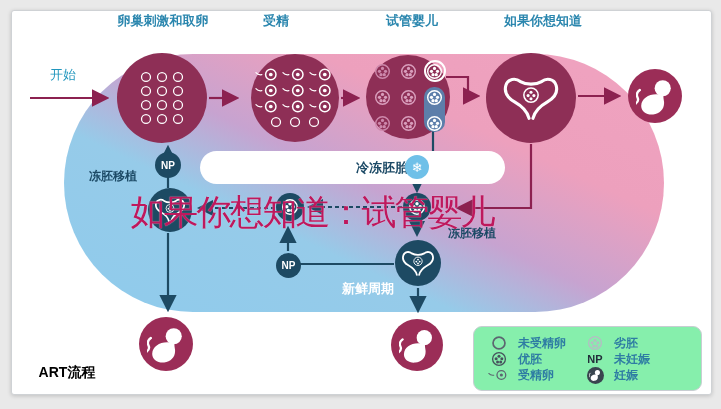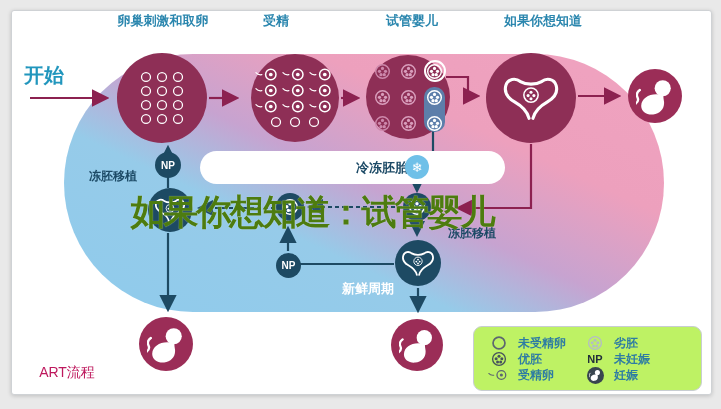--- a/index.html
+++ b/index.html
@@ -23,29 +23,29 @@
   .zygrow{display:flex;gap:1px;justify-content:center;}
   .npbadge{color:#fff;font-size:10px;font-weight:700;display:flex;align-items:center;justify-content:center;}
   .pill{left:200px;top:151px;width:305px;height:33px;border-radius:17px;background:#fff;z-index:22;}
   .snow{left:405px;top:155px;width:24px;height:24px;background:#6fc0e8;color:#fff;font-size:13px;z-index:23;
         display:flex;align-items:center;justify-content:center;border-radius:50%;}
   .c3grid{left:374px;top:63px;width:69px;height:69px;display:grid;grid-template-columns:repeat(3,17px);
           grid-template-rows:repeat(3,17px);gap:9px;z-index:21;}
   .bluerect{left:424px;top:87px;width:21px;height:45px;border-radius:10px;background:#5d7eaa;z-index:20;}
   .selring{left:424px;top:60px;width:22px;height:22px;border:2px solid #fff;border-radius:50%;z-index:22;}
   .em-a{color:#cd88ab;} .em-b{color:#d99ebc;} .em-w{color:#ffffff;}
-  .legend{left:473px;top:326px;width:229px;height:65px;background:#bef264;border:1px solid #c8cdd2;border-radius:9px;
+  .legend{left:473px;top:326px;width:229px;height:65px;background:#86efac;border:1px solid #c8cdd2;border-radius:9px;
           display:flex;gap:18px;padding:8px 10px 8px 14px;z-index:35;}
   .lcol{display:flex;flex-direction:column;justify-content:space-between;}
   .litem{display:flex;align-items:center;gap:8px;height:16px;}
   .litem .lab{color:#2e7ca3;font-size:12px;font-weight:700;}
   .licon{width:22px;display:flex;align-items:center;justify-content:center;}
   .np-txt{color:#22303a;font-size:11px;font-weight:800;}
   .fetusdot{width:17px;height:17px;border-radius:50%;background:#39454f;display:flex;align-items:center;justify-content:center;}
-  .wm{color:#4d7c0f;font-size:35px;font-weight:700;letter-spacing:-2px;z-index:40;text-shadow:0 0 1px rgba(255,255,255,.6);}
+  .wm{color:#be185d;font-size:35px;font-weight:400;letter-spacing:-2px;z-index:40;text-shadow:0 0 1px rgba(255,255,255,.6);}
   svg.iconsvg{display:block;}
   #connect{left:0;top:0;z-index:15;}
   .z20{z-index:20;} .z30{z-index:30;}
 </style>
 </head>
 <body>
 
 <div id="stage">
 
   <svg width="0" height="0" style="position:absolute">
@@ -119,21 +119,21 @@
       <path d="M275 208 H200" marker-end="url(#mN)"></path>
       <path d="M417 222 V234" marker-end="url(#mN)"></path>
     </g>
   </svg>
 
   <div class="cl steplbl" style="left:163px;top:21px">卵巢刺激和取卵</div>
   <div class="cl steplbl" style="left:276px;top:21px">受精</div>
   <div class="cl steplbl" style="left:412px;top:21px">试管婴儿</div>
   <div class="cl steplbl" style="left:543px;top:21px">如果你想知道</div>
 
-  <div class="cl" style="left:44px;top:75px;color:#2196bd;font-size:20px;font-weight:700">开始</div>
+  <div class="cl" style="left:63px;top:75px;color:#2196bd;font-size:13px;font-weight:400">开始</div>
 
   <div class="cl whitetxt" style="left:357px;top:45px;font-size:14px">新鲜周期</div>
 
   <div class="abs circle maroon bigc z20" style="left:117px;top:53px;width:90px;height:90px">
     <div class="colwrap">
       <div class="eggrow">
           <svg class="iconsvg" width="12" height="12" viewBox="-7.5 -7.5 15 15" style="color:#fff">
             <use href="#sym-egg"></use>
           </svg>
           <svg class="iconsvg" width="12" height="12" viewBox="-7.5 -7.5 15 15" style="color:#fff">
@@ -309,21 +309,21 @@
       </svg>
   </div>
 
   <div class="abs circle navy npbadge z30" style="left:155px;top:152px;width:26px;height:26px">NP</div>
   <div class="abs circle navy npbadge z30" style="left:276px;top:253px;width:25px;height:25px">NP</div>
 
   <div class="cl navytxt" style="left:113px;top:177px;font-size:12px;z-index:30">冻胚移植</div>
   <div class="cl navytxt" style="left:472px;top:234px;font-size:12px;z-index:30">冻胚移植</div>
   <div class="cl whitetxt" style="left:368px;top:289px;font-size:13px;z-index:30">新鲜周期</div>
 
-  <div class="cl" style="left:67px;top:373px;color:#be185d;font-size:14px;font-weight:400;z-index:30">ART流程</div>
+  <div class="cl" style="left:67px;top:373px;color:#000000;font-size:14px;font-weight:700;z-index:30">ART流程</div>
 
   <div class="cl wm" style="left:312px;top:212px">如果你想知道：试管婴儿</div>
 
   <div class="abs legend">
     <div class="lcol">
       <div class="litem">
         <span class="licon">
             <svg class="iconsvg" width="16" height="16" viewBox="-7.5 -7.5 15 15" style="color:#5c6670">
               <use href="#sym-egg"></use>
             </svg>

